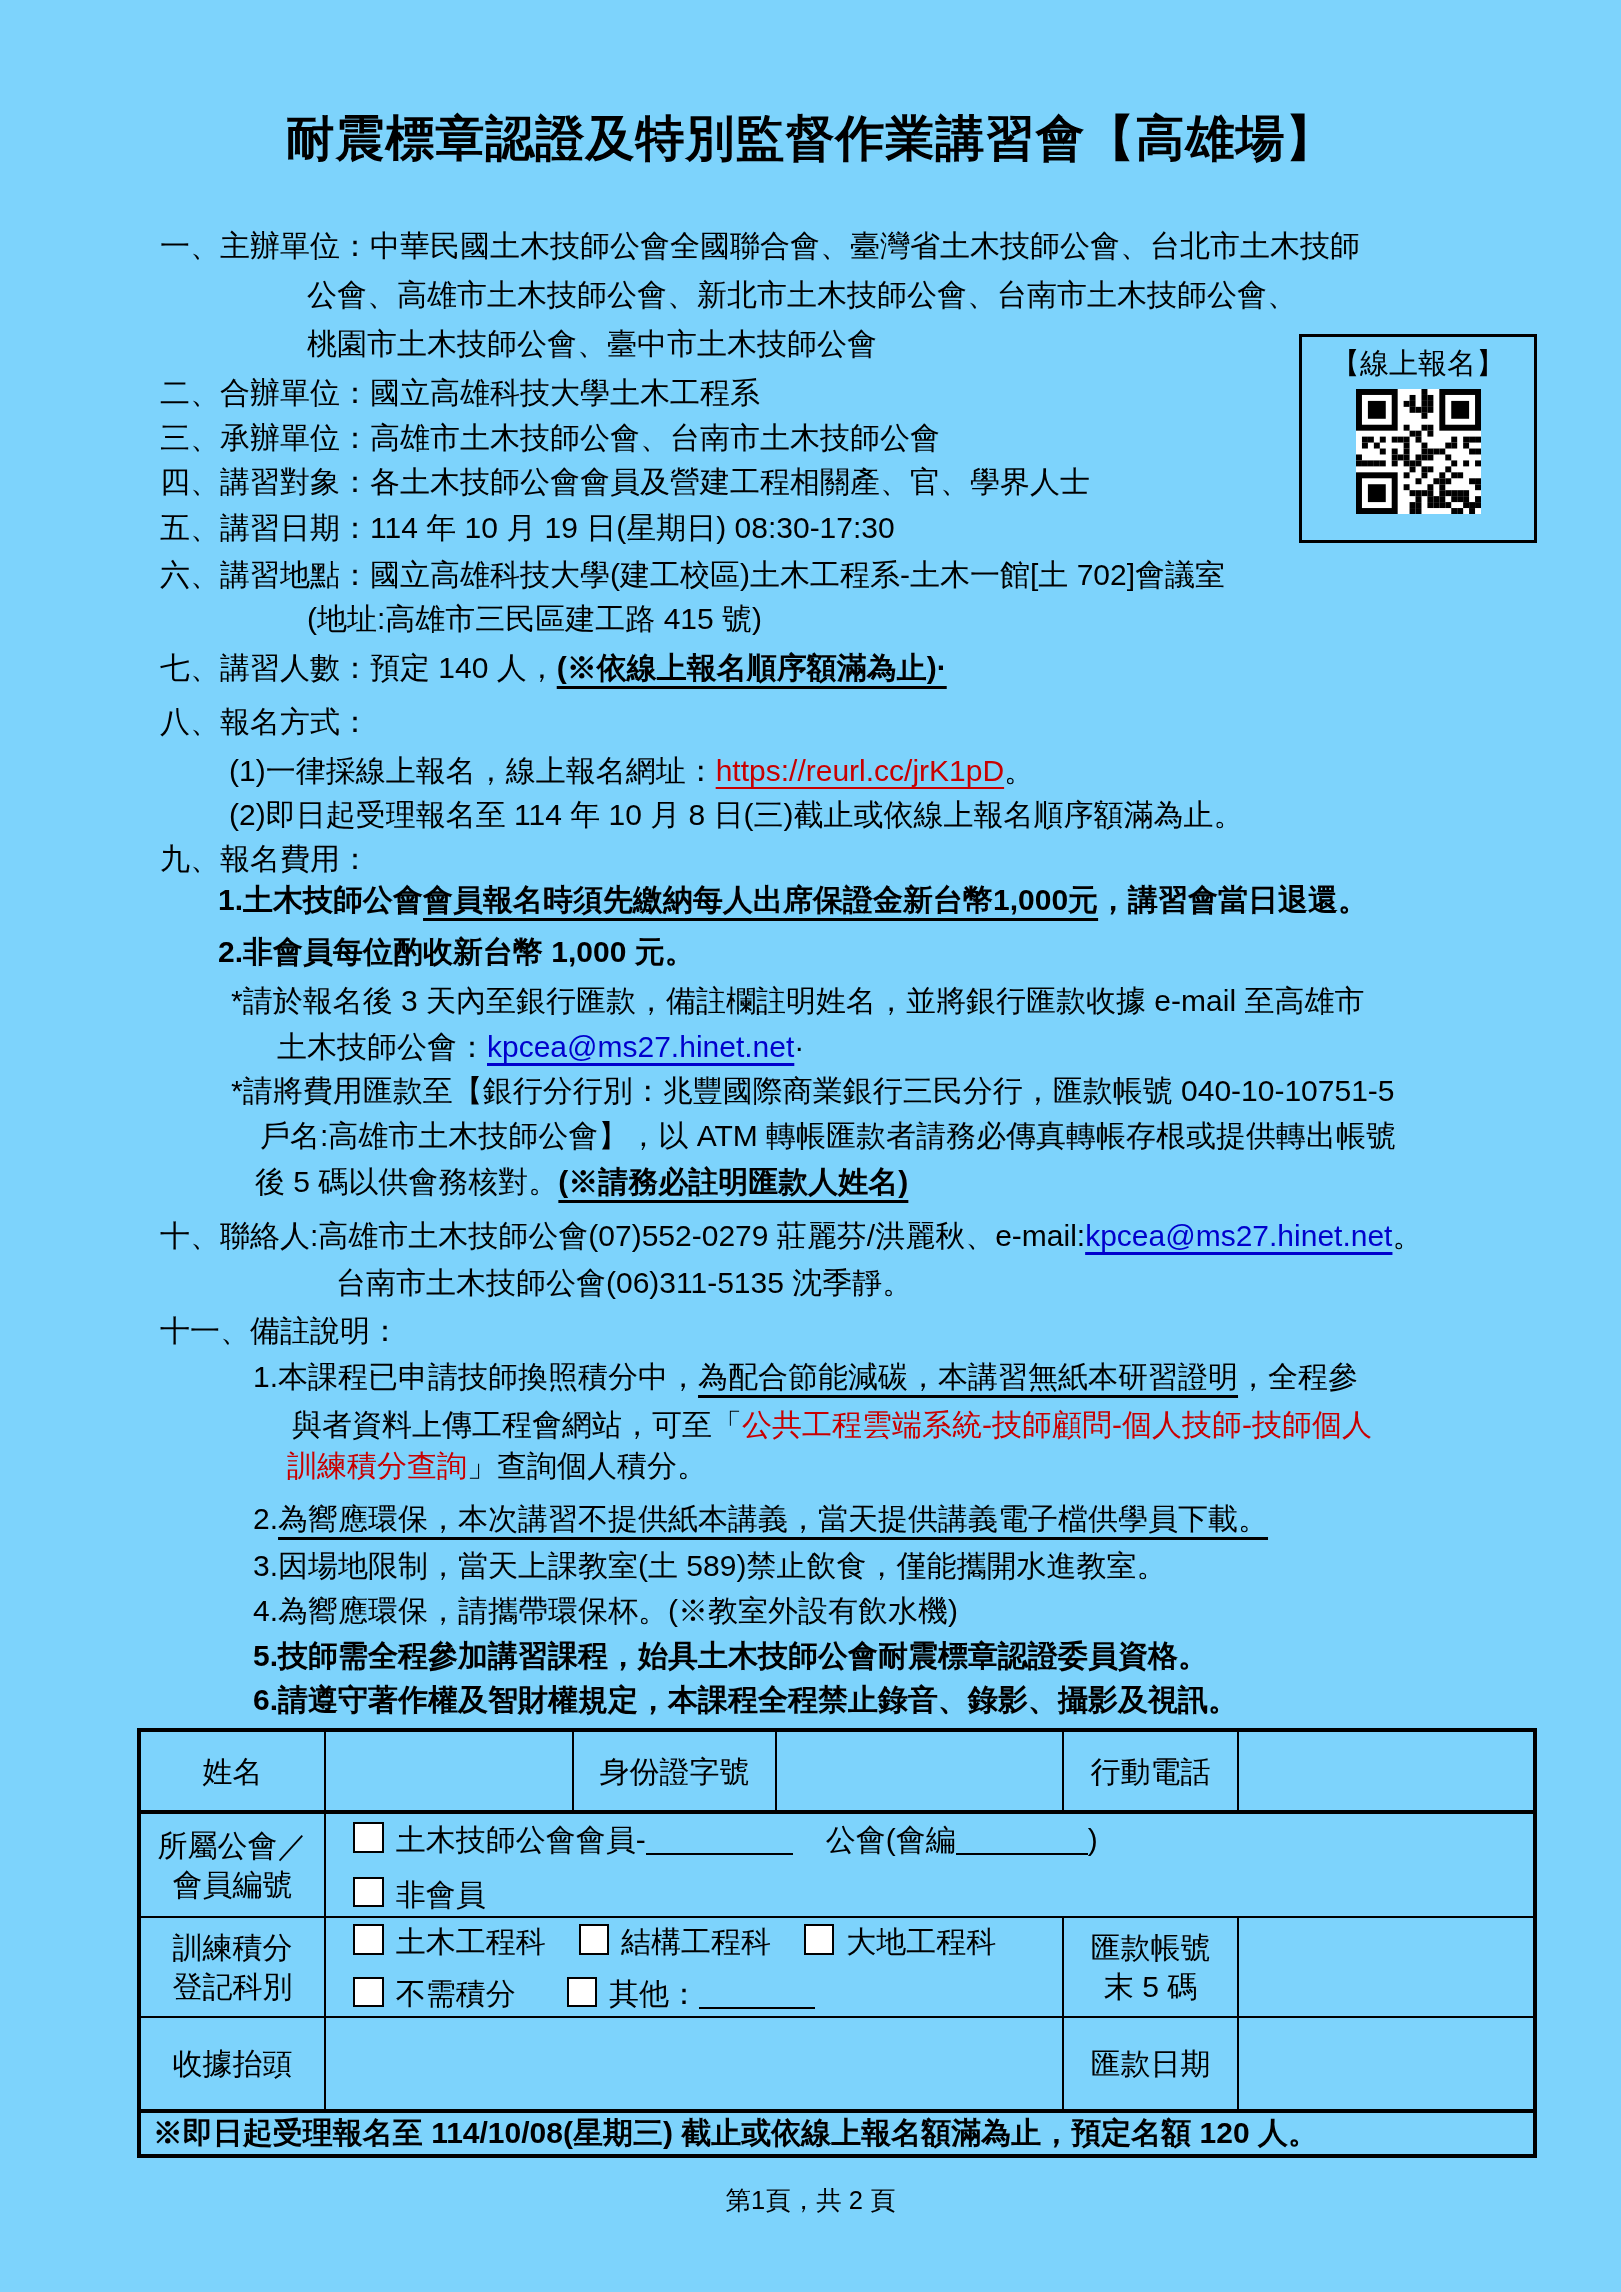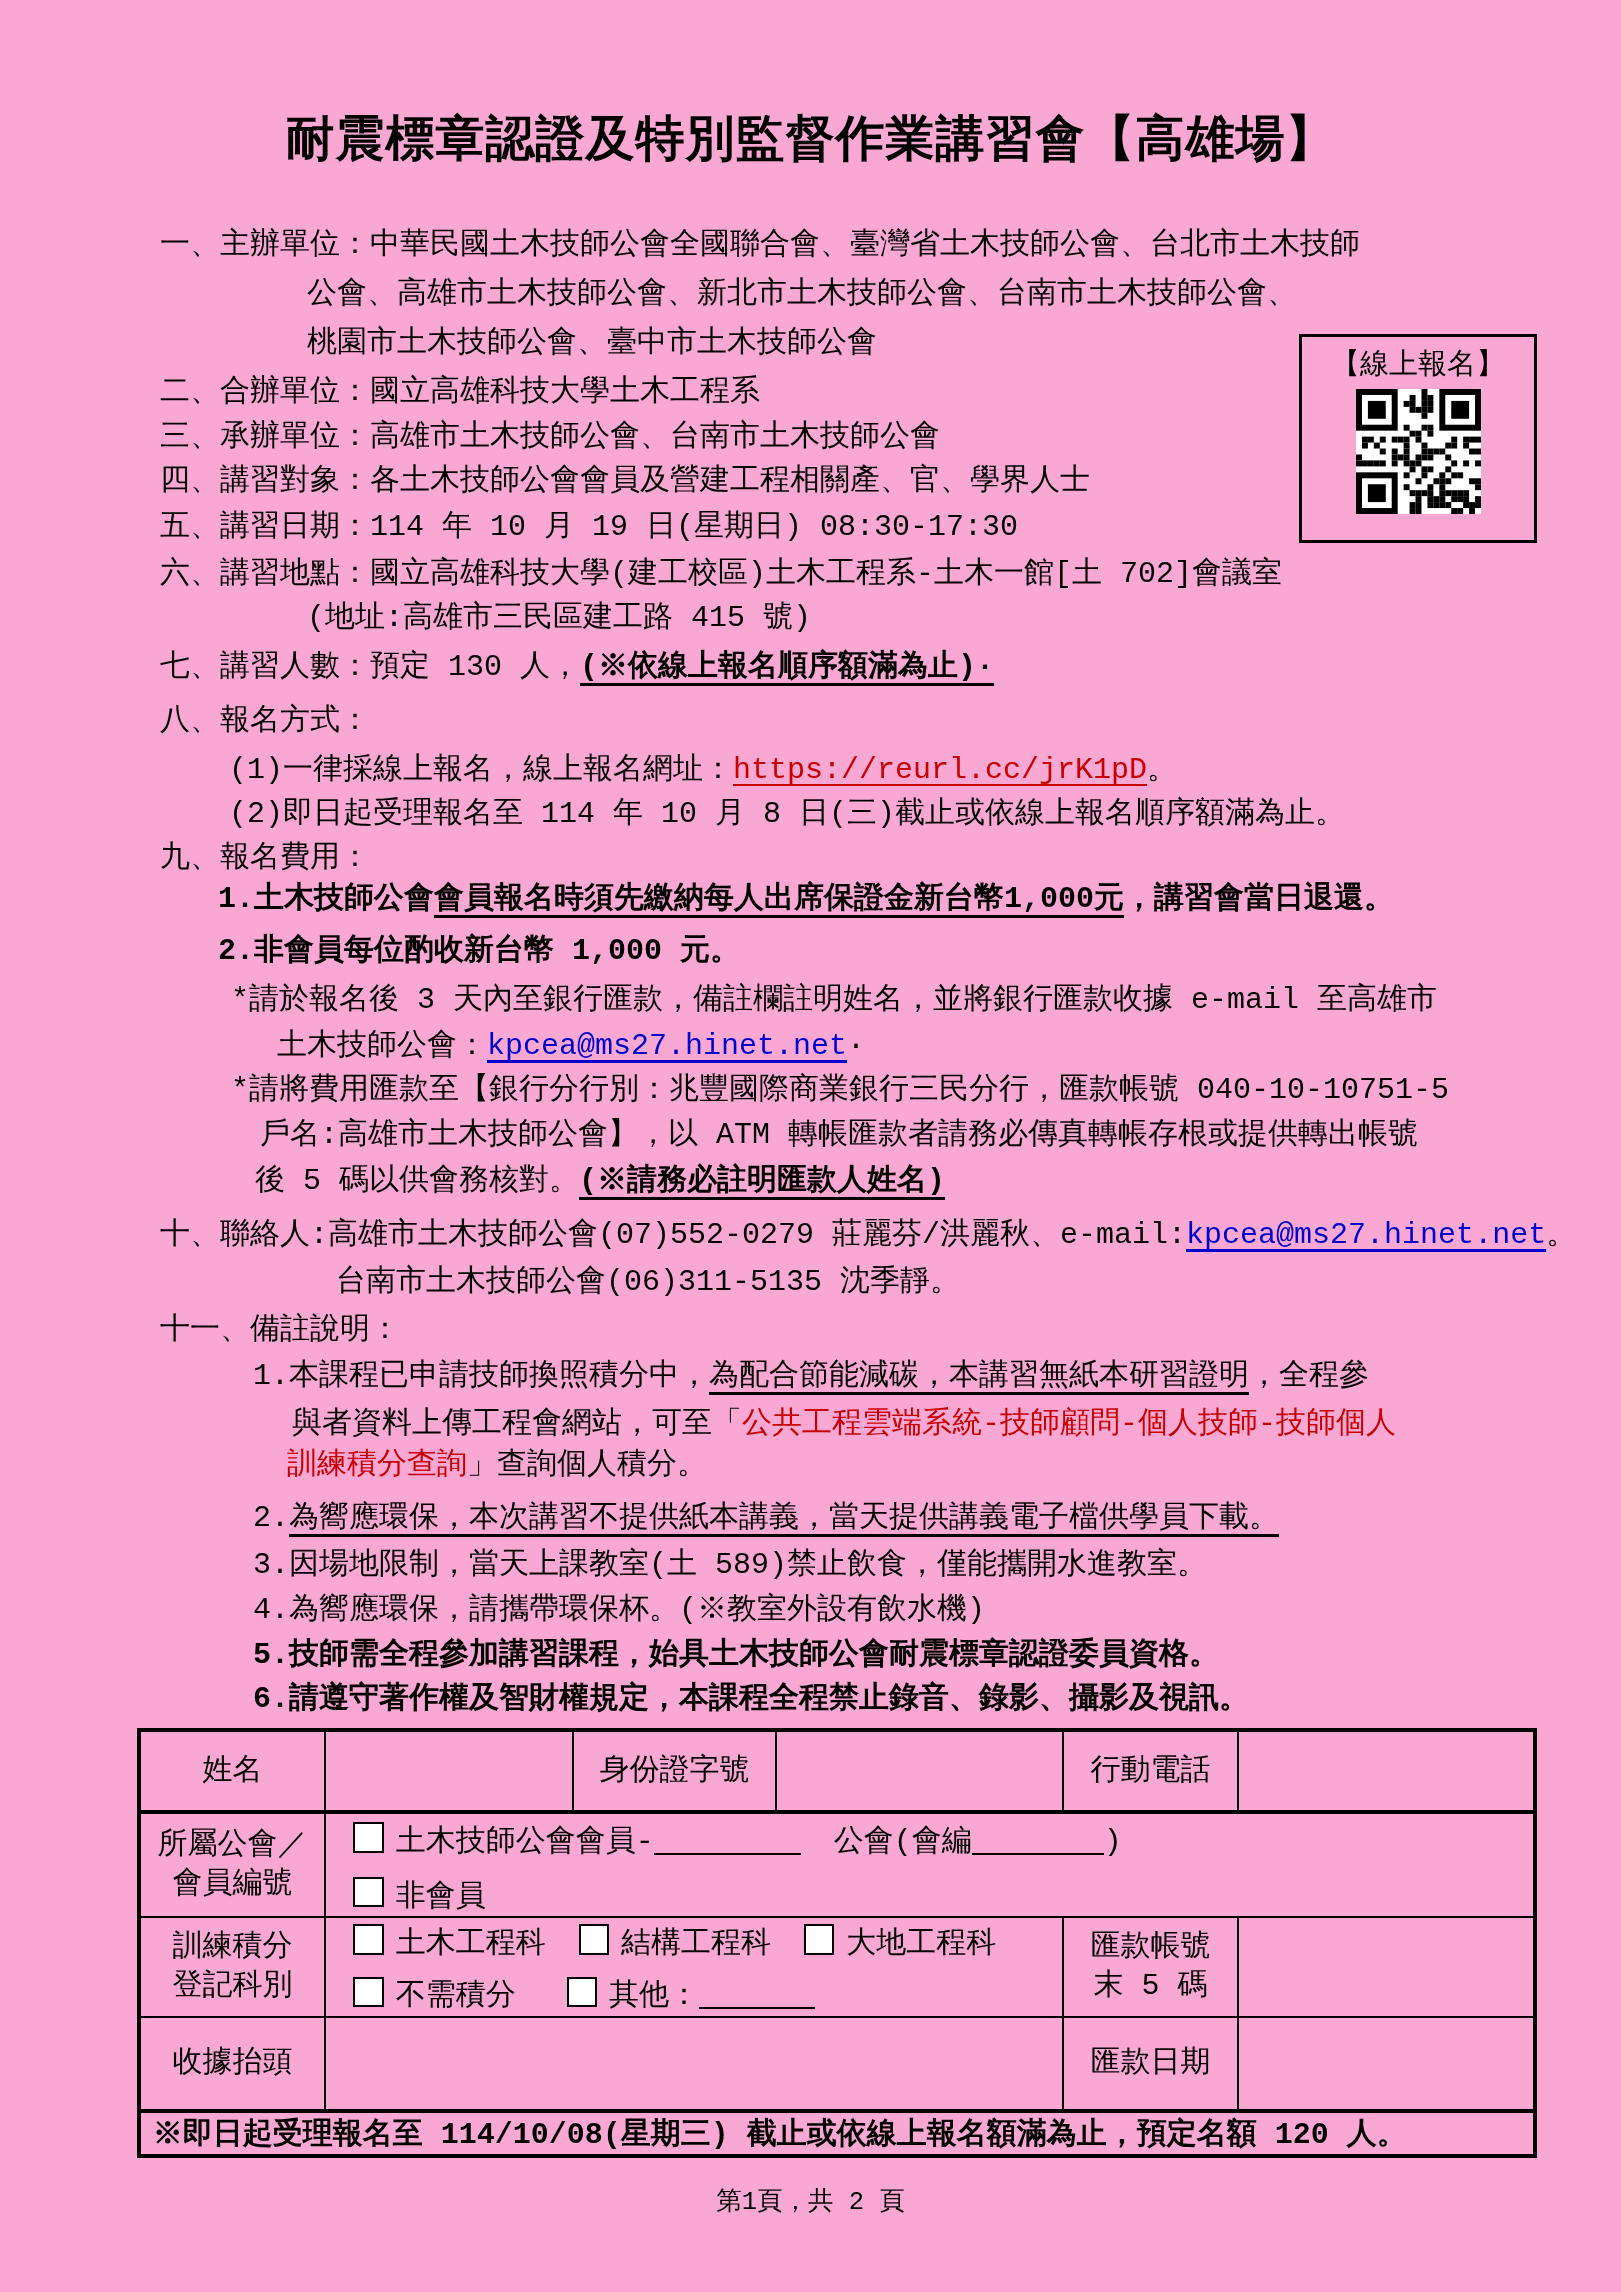--- a/index.html
+++ b/index.html
@@ -1,17 +1,17 @@
 <!DOCTYPE html>
 <html><head>
 <meta charset="utf-8">
 <style>
   html,body{margin:0;padding:0;background:#999;}
-  .page{position:relative;width:1621px;height:2293px;background:#f9a8d4;
-        font-family:Liberation Mono, monospace;color:#000;overflow:hidden;}
+  .page{position:relative;width:1621px;height:2293px;background:#7dd3fc;
+        font-family:Liberation Sans, sans-serif;color:#000;overflow:hidden;}
   .title{position:absolute;top:106px;left:0;width:100%;text-align:center;
          font-size:49px;font-weight:bold;letter-spacing:1px;white-space:nowrap;}
   .line{position:absolute;font-size:30px;line-height:41px;white-space:nowrap;}
   .b{font-weight:bold;}
   .u3{text-decoration:underline;text-decoration-thickness:2.9px;text-underline-offset:7.8px;}
   .bu{font-weight:bold;text-decoration:underline;text-decoration-thickness:2.9px;text-underline-offset:7.8px;margin-top:44px;}
   .red{color:#c80000;}
   .link-red{color:#c80000;text-decoration:underline;text-decoration-thickness:2px;text-underline-offset:5.9px;cursor:pointer;}
   .link-blue{color:#0000cd;text-decoration:underline;text-decoration-thickness:2.9px;text-underline-offset:5.9px;cursor:pointer;}
   
@@ -184,21 +184,21 @@
   <div class="line" style="left:307px;top:274px"><span>公會、高雄市土木技師公會、新北市土木技師公會、台南市土木技師公會、</span></div>
 
   <div class="line" style="left:160px;top:372px">二、合辦單位：國立高雄科技大學土木工程系</div>
   <div class="line" style="left:160px;top:417px">三、承辦單位：高雄市土木技師公會、台南市土木技師公會</div>
   <div class="line" style="left:160px;top:461px">四、講習對象：各土木技師公會會員及營建工程相關產、官、學界人士</div>
   <div class="line" style="left:160px;top:507px">五、講習日期：114 年 10 月 19 日(星期日) 08:30-17:30</div>
   <div class="line" style="left:160px;top:554px">六、講習地點：國立高雄科技大學(建工校區)土木工程系-土木一館[土 702]會議室</div>
   <div class="line" style="left:307px;top:598px">(地址:高雄市三民區建工路 415 號)</div>
 
   <div class="line" style="left:160px;top:647px">
-    <span>七、講習人數：預定 130 人，</span><span class="bu">(※依線上報名順序額滿為止)·</span>
+    <span>七、講習人數：預定 140 人，</span><span class="bu">(※依線上報名順序額滿為止)·</span>
   </div>
 
   <div class="line" style="left:160px;top:701px">八、報名方式：</div>
   <div class="line" style="left:229px;top:750px">
     <span>(1)一律採線上報名，線上報名網址：</span><span class="link-red">https://reurl.cc/jrK1pD</span><span>。</span>
   </div>
   <div class="line" style="left:229px;top:794px">(2)即日起受理報名至 114 年 10 月 8 日(三)截止或依線上報名順序額滿為止。</div>
 
   <div class="line" style="left:160px;top:838px">九、報名費用：</div>
   <div class="line b" style="left:218px;top:879px">

